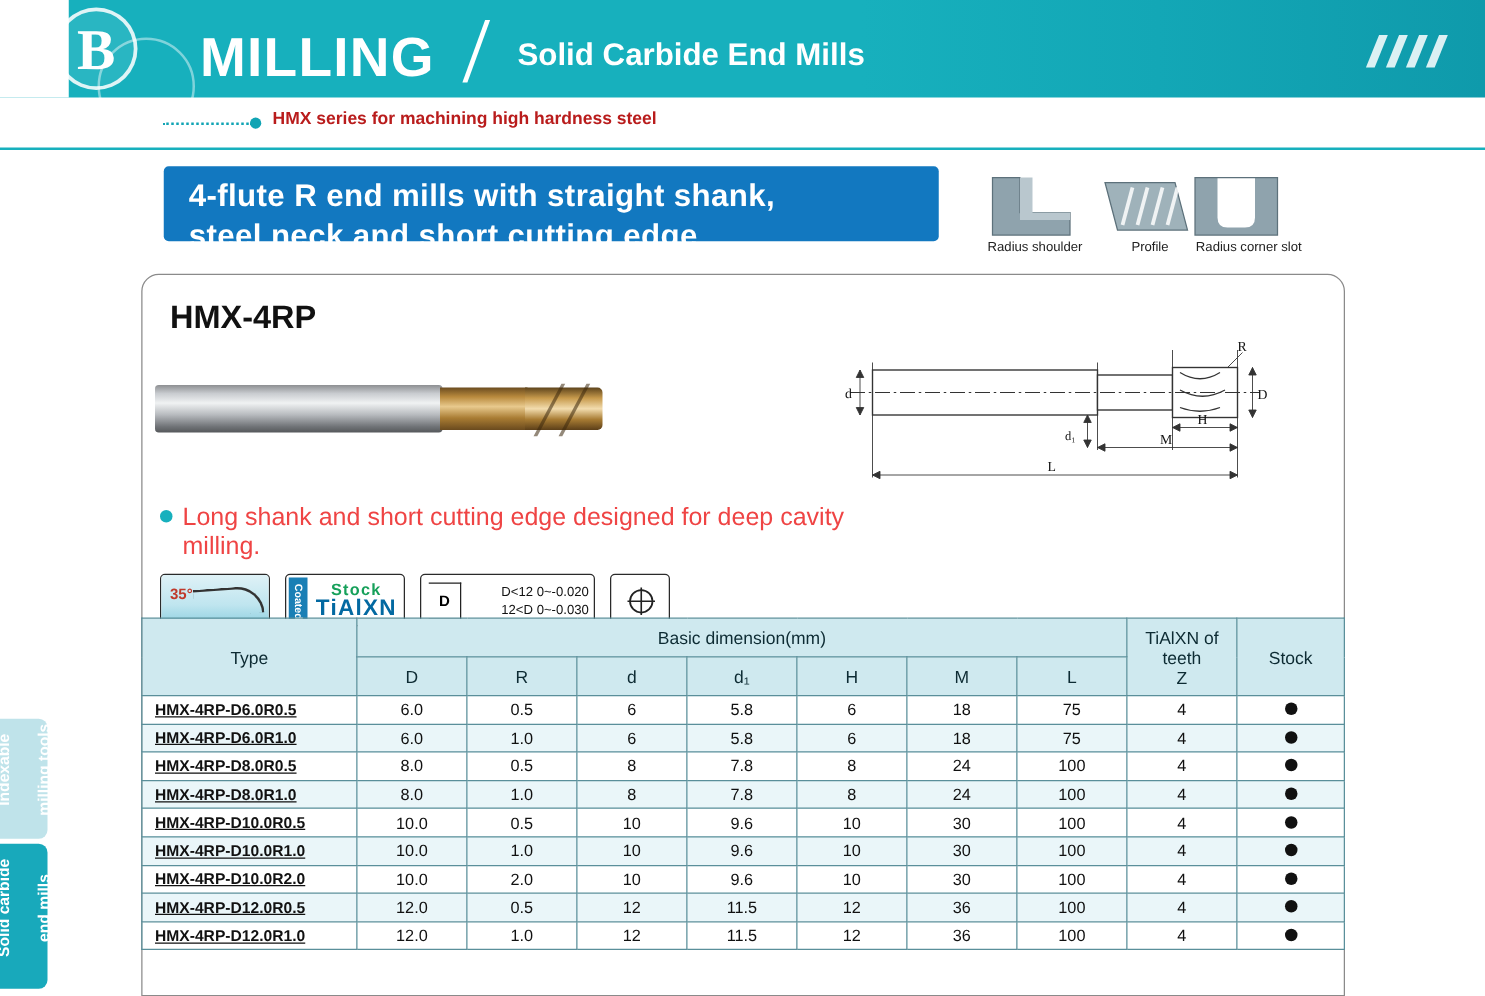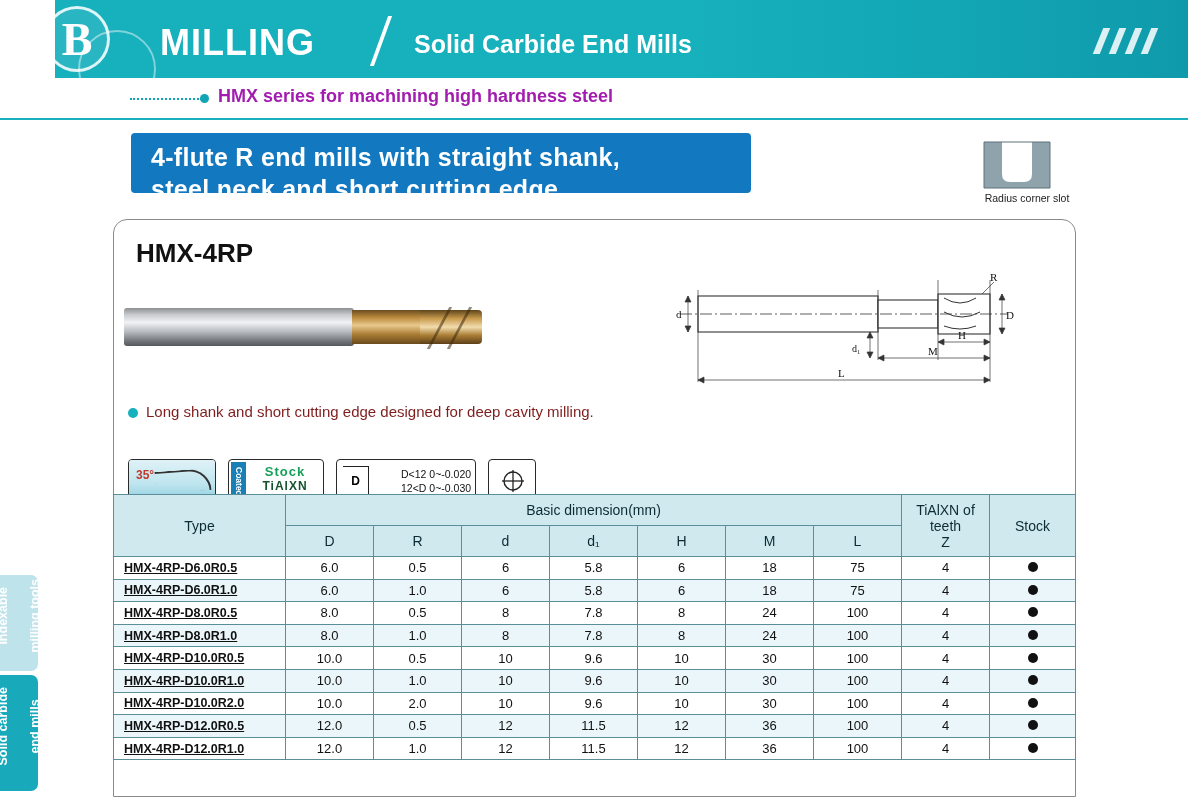--- a/index.html
+++ b/index.html
@@ -31,21 +31,21 @@
     background: rgba(255,255,255,0.08);
     color:#ffffff; font-size:46px; font-weight:bold; line-height:62px; text-align:center;
     font-family:"Liberation Serif", serif;
   }
   .circle-ghost{
     position:absolute; left:78px; top:30px; width:78px; height:78px;
     border-radius:50%; border:2px solid rgba(255,255,255,.45);
   }
   .milling-title{
     position:absolute; left:160px; top:22px;
-    color:#ffffff; font-size:36px; font-weight:bold; letter-spacing:1px;
+    color:#ffffff; font-size:44px; font-weight:bold; letter-spacing:1px;
   }
   .slash{
     position:absolute; left:379px; top:16px; width:4px; height:50px;
     background:#ffffff; transform: skewX(-20deg);
   }
   .subtitle-head{
     position:absolute; left:414px; top:30px;
     color:#ffffff; font-size:25px; font-weight:bold;
   }
   .hdr-stripes{
@@ -66,21 +66,21 @@
   .series-dotline{
     position:absolute; left:0; top:12px; width:72px; height:0;
     border-top:2px dotted #11a4b4;
   }
   .series-dot{
     position:absolute; left:70px; top:8px; width:9px; height:9px; border-radius:50%;
     background:#11a4b4;
   }
   .series-text{
     position:absolute; left:88px; top:0;
-    font-size:18px; font-weight:bold; color:#a21caf;
+    font-size:14px; font-weight:bold; color:#b91c1c;
   }
   .hdr-rule{
     position:absolute; left:0; top:118px; width:1188px; height:2px; background:#17b0bd;
   }
 
   
   .title-box{
     position:absolute; left:131px; top:133px; width:620px; height:60px;
     background:#1278c0; border-radius:4px;
     color:#ffffff; padding:8px 20px;
@@ -91,21 +91,21 @@
 
   
   .appicons{
     position:absolute; left:786px; top:140px; width:290px; height:76px;
   }
   .appicon{ position:absolute; top:0; width:84px; text-align:center; }
   .appicon .cap{
     position:absolute; top:52px; left:0; width:100%;
     font-size:10.5px; color:#222; white-space:nowrap;
   }
-  .ai1{ left:0 } .ai2{ left:92px } .ai3{ left:192px; width:110px }
+  .ai1{ left:0 } .ai2{ left:92px } .ai3{ left:164px; width:110px }
   .ai3 .cap{ left:-6px; }
 
   
   .panel{
     position:absolute; left:113px; top:219px; width:963px; height:578px;
     border:1px solid #8a8a8a; border-top-left-radius:14px; border-top-right-radius:14px;
     background:#ffffff;
   }
   .panel-title{
     position:absolute; left:22px; top:18px;
@@ -138,21 +138,21 @@
   .drawing{ position:absolute; left:660px; top:272px; width:360px; height:128px; }
 
   
   .bullet-row{
     position:absolute; left:128px; top:403px; width:600px; height:22px;
   }
   .bullet-dot{
     position:absolute; left:0; top:5px; width:10px; height:10px; border-radius:50%; background:#17b0bd;
   }
   .bullet-text{
-    position:absolute; left:18px; top:0; font-size:15px; color:#7f1d1d;
+    position:absolute; left:18px; top:0; font-size:20px; color:#ef4444;
   }
 
   
   .badges{ position:absolute; left:128px; top:443px; width:500px; height:42px; }
   .badge{
     position:absolute; top:16px; height:42px; border:1px solid #2a2a2a; background:#ffffff;
   }
   .b1{ left:0; width:88px; border-radius:4px; overflow:hidden; }
   .b2{ left:100px; width:96px; border-radius:4px; overflow:hidden; }
   .b3{ left:208px; width:140px; border-radius:4px; }
@@ -170,21 +170,21 @@
   }
   .b2 .coated{
     position:absolute; left:2px; top:2px; width:15px; height:38px; background:#1a7fb5;
     color:#fff; font-size:8.5px; font-weight:bold; writing-mode: vertical-rl; text-align:center;
     line-height:15px;
   }
   .b2 .nano{
     position:absolute; left:19px; top:4px; width:74px; text-align:center;
     font-size:13px; font-weight:bold; color:#16a05a; line-height:15px; letter-spacing:1px;
   }
-  .b2 .tialxn{ color:#14532d; font-size:12px; letter-spacing:1px; }
+  .b2 .tialxn{ color:#0369a1; font-size:18px; letter-spacing:1px; }
   .b3 .dmark{
     position:absolute; left:6px; top:6px; width:26px; height:30px;
     border:1.6px solid #222; border-left:none; display:flex; align-items:center; justify-content:center;
     font-size:12px; font-weight:bold;
   }
   .b3 .tol{
     position:absolute; left:40px; top:7px; font-size:10.5px; line-height:14px; color:#111; white-space:nowrap;margin-left:24px;
   }
   .b4 .fl{
     position:absolute; left:9px; top:7px; width:30px; height:28px;
@@ -250,21 +250,42 @@
 </div>
 <div class="hdr-rule"></div>
 
 <div class="title-box">
   <div class="l1">4-flute R end mills with straight shank,</div>
   <div class="l2">steel neck and short cutting edge</div>
 </div>
 
 <div class="appicons">
 
-
+  <div class="appicon ai1">
+    <svg width="78" height="50" viewBox="0 0 78 50">
+      <polygon points="8,2 30,2 30,30 70,30 70,48 8,48" fill="#8fa3ad"></polygon>
+      <polygon points="8,2 30,2 30,30 70,30 70,48 8,48" fill="none" stroke="#5d717b" stroke-width="1"></polygon>
+      <polygon points="30,2 40,2 40,30 70,30 70,36 30,36" fill="#b9c7ce"></polygon>
+    </svg>
+    <div class="cap">Radius shoulder</div>
+  </div>
+
+  <div class="appicon ai2">
+    <svg width="78" height="50" viewBox="0 0 78 50">
+      <polygon points="6,6 62,6 72,44 16,44" fill="#9fb2ba"></polygon>
+      <polygon points="6,6 62,6 72,44 16,44" fill="none" stroke="#5d717b" stroke-width="1"></polygon>
+      <g stroke="#ffffff" stroke-width="3" opacity="0.85">
+        <line x1="20" y1="40" x2="28" y2="10"></line>
+        <line x1="32" y1="40" x2="40" y2="10"></line>
+        <line x1="44" y1="40" x2="52" y2="10"></line>
+        <line x1="56" y1="40" x2="64" y2="10"></line>
+      </g>
+    </svg>
+    <div class="cap">Profile</div>
+  </div>
 
   <div class="appicon ai3">
     <svg width="78" height="50" viewBox="0 0 78 50">
       <polygon points="6,2 72,2 72,48 6,48" fill="#8fa3ad"></polygon>
       <path d="M24,2 L24,34 Q24,42 32,42 L46,42 Q54,42 54,34 L54,2 Z" fill="#ffffff"></path>
       <polygon points="6,2 72,2 72,48 6,48" fill="none" stroke="#5d717b" stroke-width="1"></polygon>
     </svg>
     <div class="cap">Radius corner slot</div>
   </div>
 </div>

